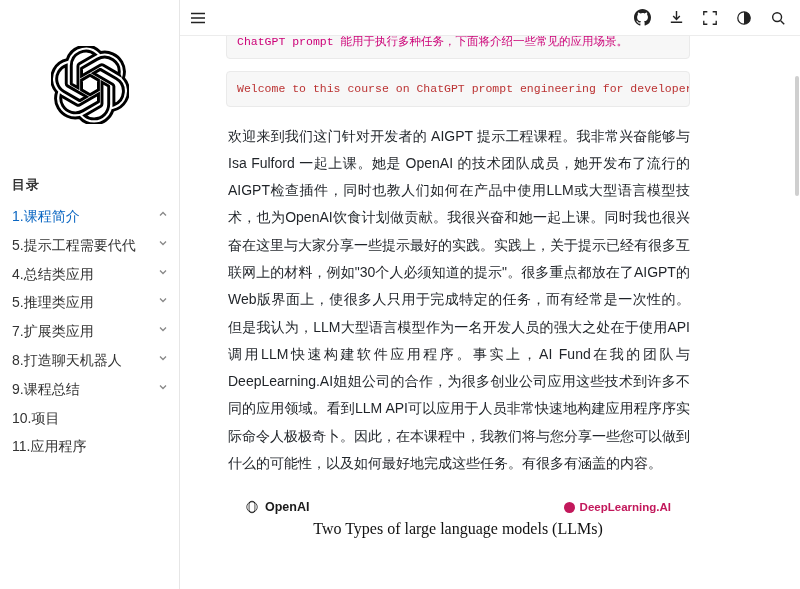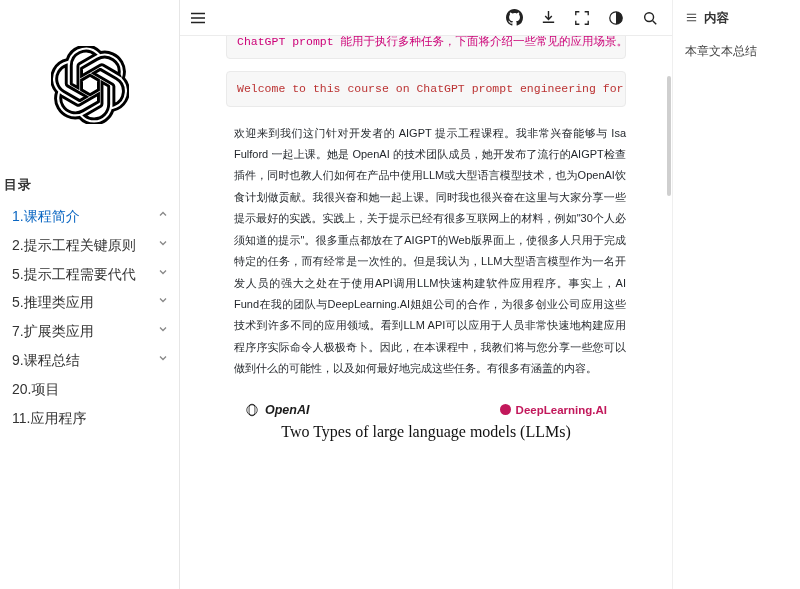--- a/index.html
+++ b/index.html
@@ -33,21 +33,21 @@
     display: flex;
     align-items: center;
     justify-content: center;
   }
   .logo-wrap svg { display: block; }
 
   .toc-title {
     font-size: 13px;
     font-weight: bold;
     color: #333;
-    padding: 6px 0 8px 4px;
+    padding: 6px 0 8px 12px;
     letter-spacing: 1px;
   }
   .toc-list { list-style: none; margin: 0; padding: 0; }
   .toc-item {
     display: flex;
     justify-content: space-between;
     padding: 6px 10px 6px 12px;
     font-size: 14px;
     color: #333;
     cursor: pointer;
@@ -118,44 +118,44 @@
     overflow: hidden;
     color: #b33;
     line-height: 1.5;
   }
   .code-block.partial {
     margin-top: -12px;
     color: #c07;
   }
 
   .para {
-    font-size: 11px;
+    font-size: 14px;
     line-height: 1.95;
     color: #1f2328;
-    margin: 16px 0 10px 8px;
+    margin: 16px 0 10px 2px;
     text-align: justify;
   }
 
   
   .slide {
     position: relative;
     border: 1px solid #ffffff;
     background: #ffffff;
     margin-top: 6px;
     padding: 10px 14px 16px 14px;
   }
   .slide-head {
     display: flex;
     align-items: center;
     justify-content: space-between;
     padding: 2px 4px 0 4px;
   }
   .brand-openai {
     display: flex; align-items: flex-end; gap: 6px;
-    font-size: 12.5px; font-weight: bold; color: #1a1a1a; font-style: italic;
+    font-size: 12.5px; font-weight: bold; color: #1a1a1a;
   }
   .brand-dl {
     display: flex; align-items: center; gap: 5px;
     font-size: 11.5px; font-weight: bold; color: #c2185b;
   }
   .dl-dot {
     width: 11px; height: 11px; border-radius: 50%;
     background: #c2185b;
     display: inline-block;
   }
@@ -220,61 +220,69 @@
     <ul class="toc-list">
       <li class="toc-item active">
         <span class="toc-label">1.课程简介</span>
         <span class="chev">
             <svg viewBox="0 0 12 12" fill="none" stroke="currentColor" stroke-width="1.3">
               <path d="M3 7.5L6 4.5L9 7.5"></path>
             </svg>
           </span>
       </li>
       <li class="toc-item">
-        <span class="toc-label">2.提示工程关键原则</span>
-        <span class="chev">
-            <svg viewBox="0 0 12 12" fill="none" stroke="currentColor" stroke-width="1.3">
-              <path d="M3 4.5L6 7.5L9 4.5"></path>
-            </svg>
-          </span>
-      </li>
-      <li class="toc-item">
         <span class="toc-label">5.提示工程需要代代</span>
         <span class="chev">
             <svg viewBox="0 0 12 12" fill="none" stroke="currentColor" stroke-width="1.3">
               <path d="M3 4.5L6 7.5L9 4.5"></path>
             </svg>
           </span>
       </li>
       <li class="toc-item">
+        <span class="toc-label">4.总结类应用</span>
+        <span class="chev">
+            <svg viewBox="0 0 12 12" fill="none" stroke="currentColor" stroke-width="1.3">
+              <path d="M3 4.5L6 7.5L9 4.5"></path>
+            </svg>
+          </span>
+      </li>
+      <li class="toc-item">
         <span class="toc-label">5.推理类应用</span>
         <span class="chev">
             <svg viewBox="0 0 12 12" fill="none" stroke="currentColor" stroke-width="1.3">
               <path d="M3 4.5L6 7.5L9 4.5"></path>
             </svg>
           </span>
       </li>
       <li class="toc-item">
         <span class="toc-label">7.扩展类应用</span>
         <span class="chev">
             <svg viewBox="0 0 12 12" fill="none" stroke="currentColor" stroke-width="1.3">
               <path d="M3 4.5L6 7.5L9 4.5"></path>
             </svg>
           </span>
       </li>
       <li class="toc-item">
+        <span class="toc-label">8.打造聊天机器人</span>
+        <span class="chev">
+            <svg viewBox="0 0 12 12" fill="none" stroke="currentColor" stroke-width="1.3">
+              <path d="M3 4.5L6 7.5L9 4.5"></path>
+            </svg>
+          </span>
+      </li>
+      <li class="toc-item">
         <span class="toc-label">9.课程总结</span>
         <span class="chev">
             <svg viewBox="0 0 12 12" fill="none" stroke="currentColor" stroke-width="1.3">
               <path d="M3 4.5L6 7.5L9 4.5"></path>
             </svg>
           </span>
       </li>
       <li class="toc-item">
-        <span class="toc-label">20.项目</span>
+        <span class="toc-label">10.项目</span>
       </li>
       <li class="toc-item">
         <span class="toc-label">11.应用程序</span>
       </li>
     </ul>
   </div>
 
   <div class="main">
 
     <div class="toolbar">
@@ -347,25 +355,14 @@
         </div>
 
       </div>
     </div>
 
     <div class="scroll-track">
       <div class="scroll-thumb"></div>
     </div>
   </div>
 
-  <div class="right">
-    <div class="right-head">
-      <span>
-        <svg width="13" height="13" viewBox="0 0 14 14" stroke="#444" stroke-width="1.3" fill="none">
-          <path d="M2 3.5h10M2 7h10M2 10.5h10"></path>
-        </svg>
-      </span>
-      <span>内容</span>
-    </div>
-    <div class="right-item">本章文本总结</div>
-  </div>
 
 </div>
 
 </body></html>

